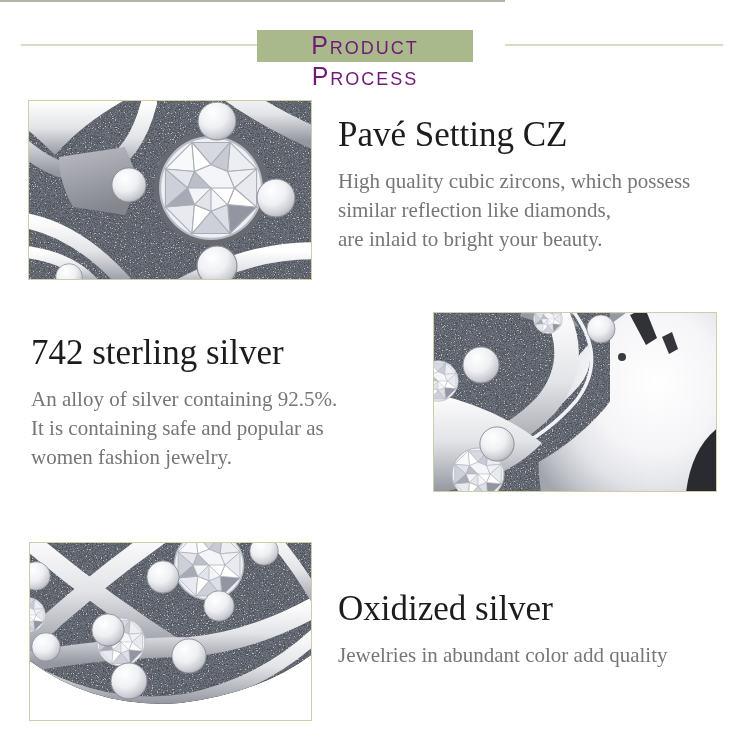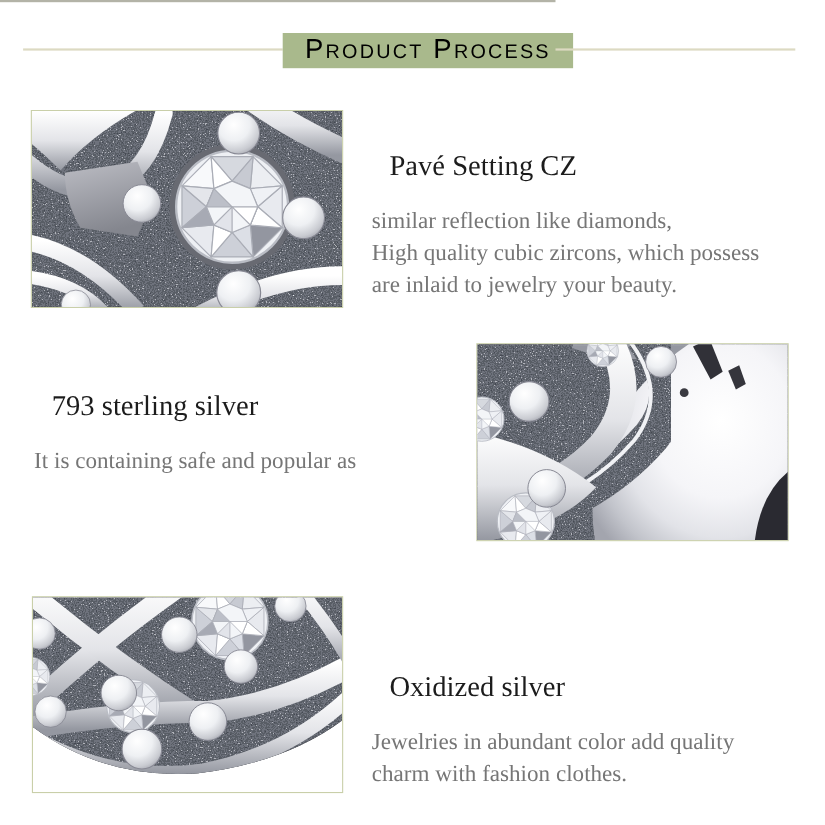--- a/index.html
+++ b/index.html
@@ -3,32 +3,32 @@
 <meta charset="utf-8">
 <style>
   html,body{margin:0;padding:0;background:#ffffff;}
   .page{position:relative;width:750px;height:750px;background:#ffffff;overflow:hidden;
         font-family:"Liberation Serif",serif;}
   
   .top-line{position:absolute;left:0;top:0;width:505px;height:2px;background:#b3b3a7;}
   .rule{position:absolute;top:44px;height:2px;background:#dcdac2;}
   .rule-left{left:21px;width:236px;}
   .rule-right{left:505px;width:218px;}
-  .banner{position:absolute;left:257px;top:30px;width:264px;height:32px;background:#a9b98c;
-          color:#000000;font-family:"Liberation Sans",sans-serif;font-variant:small-caps;
+  .banner{position:absolute;left:257px;top:30px;width:216px;height:32px;background:#a9b98c;
+          color:#701a75;font-family:"Liberation Sans",sans-serif;font-variant:small-caps;
           font-size:25px;letter-spacing:2px;text-align:center;line-height:31px;}
   
   .photo{position:absolute;border:1px solid #c9cfa9;background:#fff;}
   .photo svg{display:block;width:100%;height:100%;}
   .photo1{left:28px;top:100px;width:282px;height:178px;}
   .photo2{left:433px;top:312px;width:282px;height:178px;}
   .photo3{left:29px;top:542px;width:281px;height:177px;}
   
   .tblock{position:absolute;width:402px;}
-  .tblock h2{margin:16px;font-size:26px;font-weight:400;color:#1c1c1c;line-height:38px;}
+  .tblock h2{margin:0;font-size:35px;font-weight:400;color:#1c1c1c;line-height:38px;}
   .tblock .body{margin-top:13px;font-size:21px;line-height:29px;color:#767676;}
   .t1{left:338px;top:116px;}
   .t2{left:31px;top:334px;}
   .t3{left:338px;top:590px;}
 </style>
 </head>
 <body>
 
 <svg width="0" height="0" style="position:absolute" aria-hidden="true">
   <defs>
@@ -121,30 +121,32 @@
       <use href="#ballg" transform="translate(188,20)"></use>
       <use href="#ballg" transform="translate(100,84) scale(0.9)"></use>
       <use href="#ballg" transform="translate(247,97)"></use>
       <use href="#ballg" transform="translate(188,165) scale(1.05)"></use>
       <use href="#ballg" transform="translate(40,176) scale(0.7)"></use>
     </svg>
   </div>
   <div class="tblock t1">
     <h2>Pavé Setting CZ</h2>
     <div class="body">
+      <div>High quality cubic zircons, which possess</div>
       <div>similar reflection like diamonds,</div>
-      <div>High quality cubic zircons, which possess</div>
-      <div>are inlaid to jewelry your beauty.</div>
+      <div>are inlaid to bright your beauty.</div>
     </div>
   </div>
 
   <div class="tblock t2">
-    <h2>793 sterling silver</h2>
+    <h2>742 sterling silver</h2>
     <div class="body">
+      <div>An alloy of silver containing 92.5%.</div>
       <div>It is containing safe and popular as</div>
+      <div>women fashion jewelry.</div>
     </div>
   </div>
   <div class="photo photo2">
     <svg viewBox="0 0 282 178" preserveAspectRatio="none">
       <rect width="282" height="178" fill="#26262b"></rect>
       <rect width="282" height="178" fill="#000" filter="url(#speck)"></rect>
       <path d="M90,-8 Q150,14 225,-14" fill="none" stroke="url(#bandGrad)" stroke-width="24"></path>
       <path d="M112,200 C88,120 122,34 222,-18 L300,-18 L300,200 Z" fill="url(#domeGrad)"></path>
       <path d="M196,2 l16,30 l11,-7 l-12,-30 Z" fill="#313138"></path>
       <path d="M228,24 l7,17 l9,-5 l-6,-17 Z" fill="#35353c"></path>
@@ -190,17 +192,16 @@
         <use href="#ballg" transform="translate(159,113) scale(0.9)"></use>
         <use href="#ballg" transform="translate(99,138) scale(0.95)"></use>
         <use href="#ballg" transform="translate(234,8) scale(0.75)"></use>
       </g>
     </svg>
   </div>
   <div class="tblock t3">
     <h2>Oxidized silver</h2>
     <div class="body">
       <div>Jewelries in abundant color add quality</div>
-      <div>charm with fashion clothes.</div>
     </div>
   </div>
 
 </div>
 
 </body></html>

